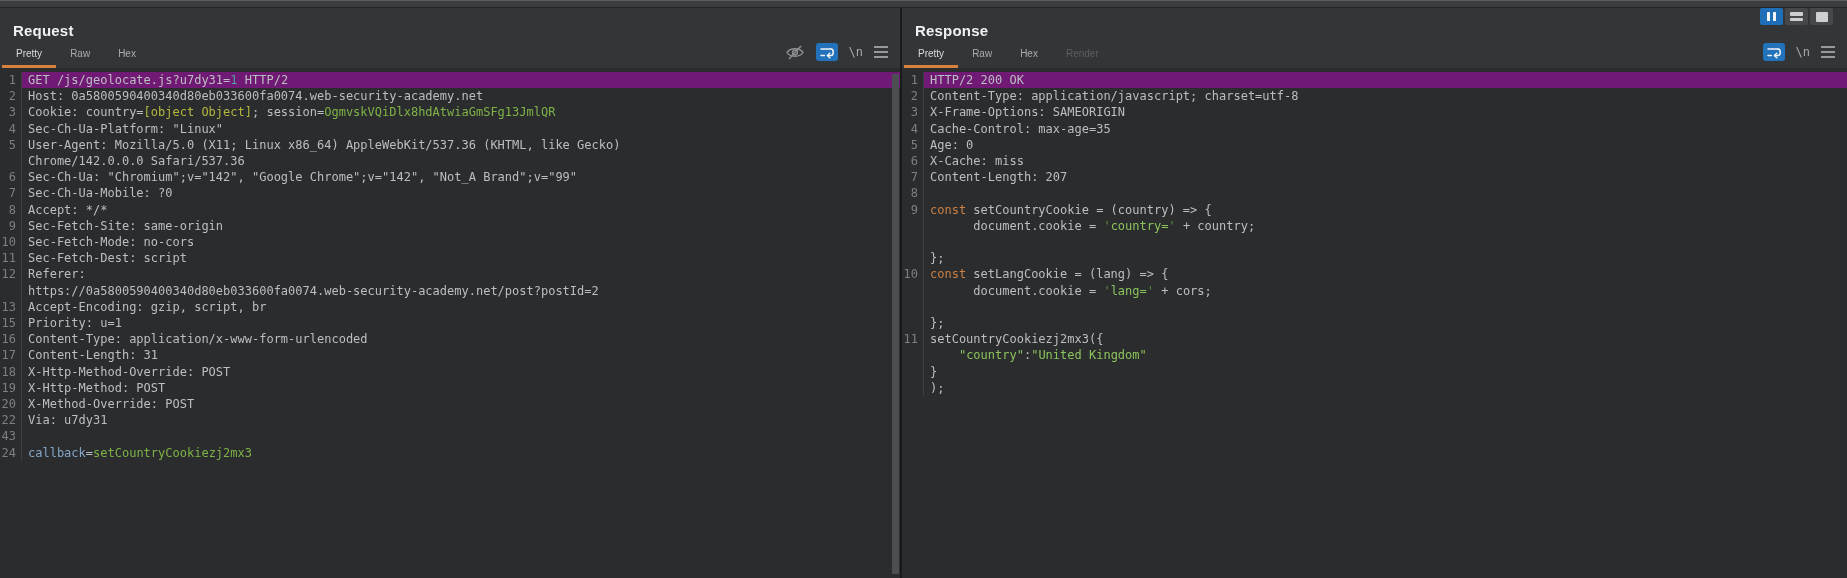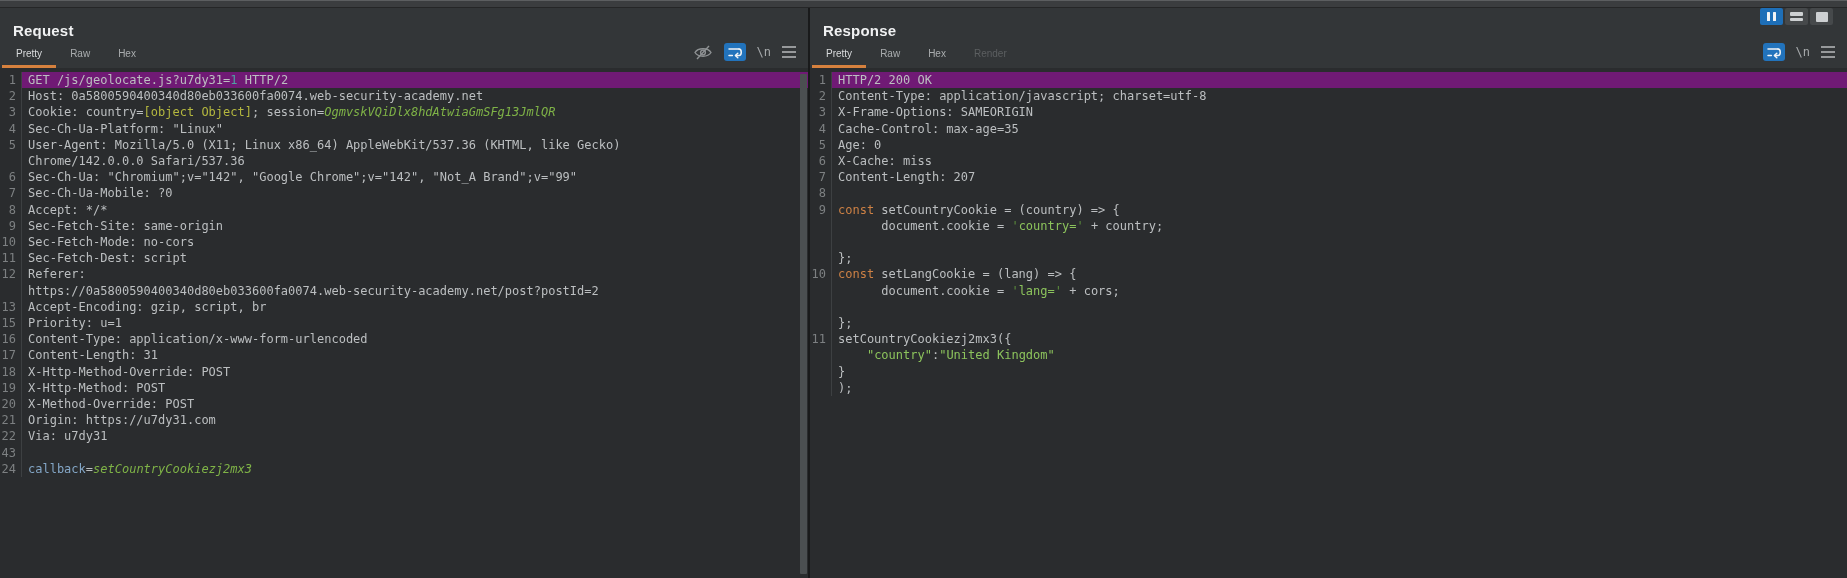--- a/index.html
+++ b/index.html
@@ -15,21 +15,21 @@
   .winbtn.active { background:#1e6fb8; }
   .winbtn .pbar { width:3px; height:9px; background:#f2f4f6; border-radius:0.5px; }
   .winbtn .rows { display:flex; flex-direction:column; gap:2px; }
   .winbtn .rbar { width:13px; height:3.5px; background:#cdd0d2; border-radius:1px; }
   .winbtn .sq   { width:12px; height:10px; background:#cdd0d2; border-radius:1px; }
 
   .main { position:absolute; left:0; top:8px; width:1847px; height:570px; display:flex; }
   .vdivider { width:2px; background:#191a1b; }
 
   .panel { position:relative; height:100%; }
-  .panel.request  { width:808px; }
+  .panel.request  { width:900px; }
   .panel.response { flex:1; }
 
   .phead { position:relative; height:60px; background:#333638; }
   .ptitle { position:absolute; left:13px; top:14px; font-size:15px; font-weight:bold;
             color:#f0f1f2; letter-spacing:0.2px; }
   .ptabs { position:absolute; left:2px; bottom:0; display:flex; }
   .tab { font-size:10px; color:#aaadaf; padding:5px 14px 6px; border-bottom:3px solid transparent;
          cursor:pointer; }
   .tab.active { color:#d8dadc; border-bottom-color:#d6813e; }
   .tab.disabled { color:#5c5f61; cursor:default; }
@@ -47,21 +47,21 @@
   .row { display:flex; font-family:"DejaVu Sans Mono", monospace; font-size:12px;
          line-height:16.2px; white-space:pre; }
   .ln { flex:0 0 22px; text-align:right; padding-right:5px; color:#7d8082;
         border-right:1px solid #3d4042; user-select:none; }
   .code { flex:1; padding-left:6px; color:#bcbfc1; }
   .row.sel .code { background:#701a75; }
 
   .c-plain  { color:#bcbfc1; }
   .c-teal   { color:#4fa3a3; }
   .c-yellow { color:#b4b73f; }
-  .c-green  { color:#7fb347;font-style:italic; }
+  .c-green  { color:#7fb347; }
   .c-blue   { color:#84a7c7; }
   .c-orange { color:#cd8145; }
   .c-string { color:#8cc35c; }
   .c-qmark  { color:#5d8f3c; }
 
   .vscroll { position:absolute; right:0; top:4px; bottom:0; width:9px; }
   .vscroll .thumb { position:absolute; left:1px; right:1px; top:2px; bottom:4px;
                     background:#4b4f51; border-radius:1px; }
 </style>
 </head>
@@ -141,21 +141,20 @@
           <div class="row"><span class="ln">11</span><span class="code"><span class="c-plain">Sec-Fetch-Dest: script</span></span></div>
           <div class="row"><span class="ln">12</span><span class="code"><span class="c-plain">Referer:</span></span></div>
           <div class="row"><span class="ln"></span><span class="code"><span class="c-plain">https://0a5800590400340d80eb033600fa0074.web-security-academy.net/post?postId=2</span></span></div>
           <div class="row"><span class="ln">13</span><span class="code"><span class="c-plain">Accept-Encoding: gzip, script, br</span></span></div>
           <div class="row"><span class="ln">15</span><span class="code"><span class="c-plain">Priority: u=1</span></span></div>
           <div class="row"><span class="ln">16</span><span class="code"><span class="c-plain">Content-Type: application/x-www-form-urlencoded</span></span></div>
           <div class="row"><span class="ln">17</span><span class="code"><span class="c-plain">Content-Length: 31</span></span></div>
           <div class="row"><span class="ln">18</span><span class="code"><span class="c-plain">X-Http-Method-Override: POST</span></span></div>
           <div class="row"><span class="ln">19</span><span class="code"><span class="c-plain">X-Http-Method: POST</span></span></div>
           <div class="row"><span class="ln">20</span><span class="code"><span class="c-plain">X-Method-Override: POST</span></span></div>
-          <div class="row"><span class="ln">21</span><span class="code"><span class="c-plain">Origin: https://u7dy31.com</span></span></div>
           <div class="row"><span class="ln">22</span><span class="code"><span class="c-plain">Via: u7dy31</span></span></div>
           <div class="row"><span class="ln">43</span><span class="code">&nbsp;</span></div>
           <div class="row"><span class="ln">24</span><span class="code"><span class="c-blue">callback</span><span class="c-plain">=</span><span class="c-green">setCountryCookiezj2mx3</span></span></div>
         </div>
       <div class="vscroll">
         <div class="thumb"></div>
       </div>
     </div>
   </div>
 

